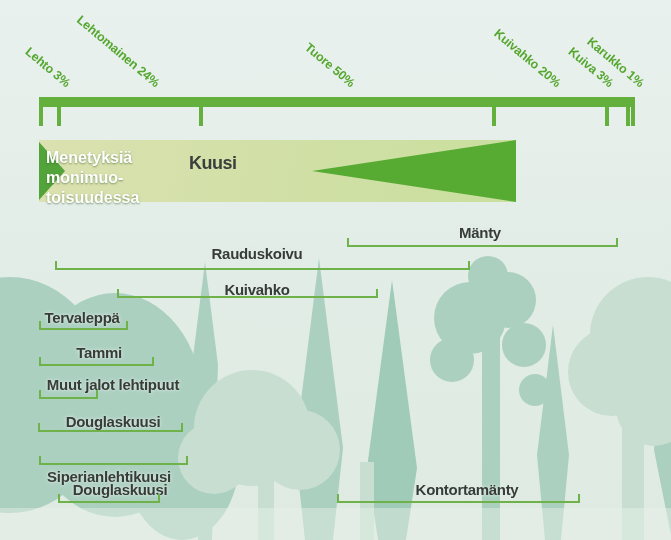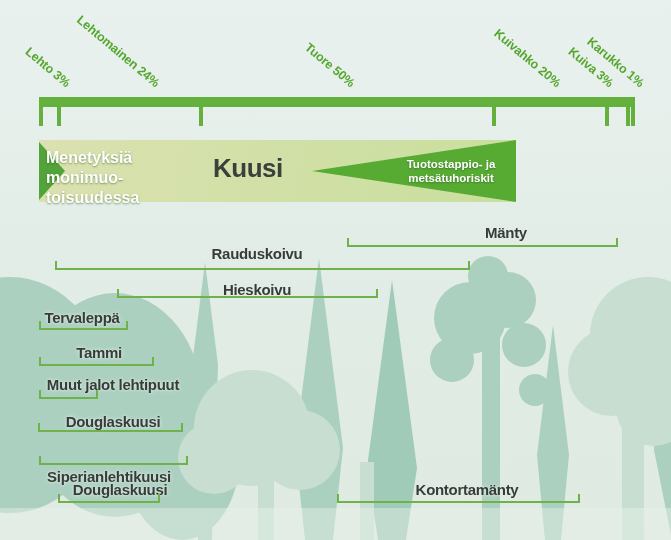--- a/index.html
+++ b/index.html
@@ -18,22 +18,22 @@
     position:absolute;bottom:450px;transform-origin:100% 100%;transform:rotate(40deg);
     font-size:12.5px;font-weight:bold;color:#55a72f;white-space:nowrap;letter-spacing:-0.2px;
   }
   
   .band{
     position:absolute;left:39px;top:140px;width:477px;height:62px;
     background:linear-gradient(100deg,#dbe1b0 0%,#d2e0a7 45%,#c9df9e 100%);
   }
   .tri{position:absolute;top:0;}
   .kuusi-label{
-    position:absolute;left:150px;top:13px;font-size:26px;font-weight:bold;
-    color:#3b403b;letter-spacing:-0.5px;margin-left:24px;
+    position:absolute;left:150px;top:13px;font-size:18px;font-weight:bold;
+    color:#3b403b;letter-spacing:-0.5px;
   }
   .note{position:absolute;font-weight:bold;color:#ffffff;text-shadow:0 1px 2px rgba(45,85,35,.55);}
   .note-left{left:7px;top:8px;font-size:16px;line-height:1.25;text-align:left;}
   .note-right{left:337px;top:17px;width:150px;font-size:11.5px;line-height:1.25;text-align:center;}
   
   .sp-label{
     position:absolute;transform:translateX(-50%);font-size:15px;font-weight:bold;
     color:#373c39;white-space:nowrap;letter-spacing:-0.3px;
     text-shadow:0 0 4px rgba(230,240,234,.85),0 0 2px rgba(230,240,234,.7);
   }
@@ -110,32 +110,28 @@
     </svg>
     <svg class="tri" style="left:273px;top:0" width="204" height="62" viewBox="0 0 204 62">
       <polygon points="204,0 0,31 204,62" fill="#57ab33"></polygon>
     </svg>
     <div class="note note-left">
       <div>Menetyksiä</div>
       <div>monimuo-</div>
       <div>toisuudessa</div>
     </div>
     <div class="kuusi-label">Kuusi</div>
-    <div class="note note-right">
-      <div>Tuotostappio- ja</div>
-      <div>metsätuhoriskit</div>
-    </div>
   </div>
 
   <div>
-      <div class="sp-label" style="left: 506px; top: 224px;">Mänty</div>
+      <div class="sp-label" style="left: 480px; top: 224px;">Mänty</div>
       <div class="sp-bracket" style="left: 347px; top: 238px; width: 271px;"></div>
       <div class="sp-label" style="left: 257px; top: 245px;">Rauduskoivu</div>
       <div class="sp-bracket" style="left: 55px; top: 261px; width: 415px;"></div>
-      <div class="sp-label" style="left: 257px; top: 281px;">Hieskoivu</div>
+      <div class="sp-label" style="left: 257px; top: 281px;">Kuivahko</div>
       <div class="sp-bracket" style="left: 117px; top: 289px; width: 261px;"></div>
       <div class="sp-label" style="left: 82px; top: 309px; text-align: center;">Tervaleppä</div>
       <div class="sp-bracket" style="left: 39px; top: 321px; width: 89px;"></div>
       <div class="sp-label" style="left: 99px; top: 344px;">Tammi</div>
       <div class="sp-bracket" style="left: 39px; top: 357px; width: 115px;"></div>
       <div class="sp-label" style="left: 113px; top: 376px;">Muut jalot lehtipuut</div>
       <div class="sp-bracket" style="left: 39px; top: 390px; width: 59px;"></div>
       <div class="sp-label" style="left: 113px; top: 413px;">Douglaskuusi</div>
       <div class="sp-bracket" style="left: 38px; top: 423px; width: 145px;"></div>
       <div class="sp-label" style="left: 109px; top: 468px;">Siperianlehtikuusi</div>

